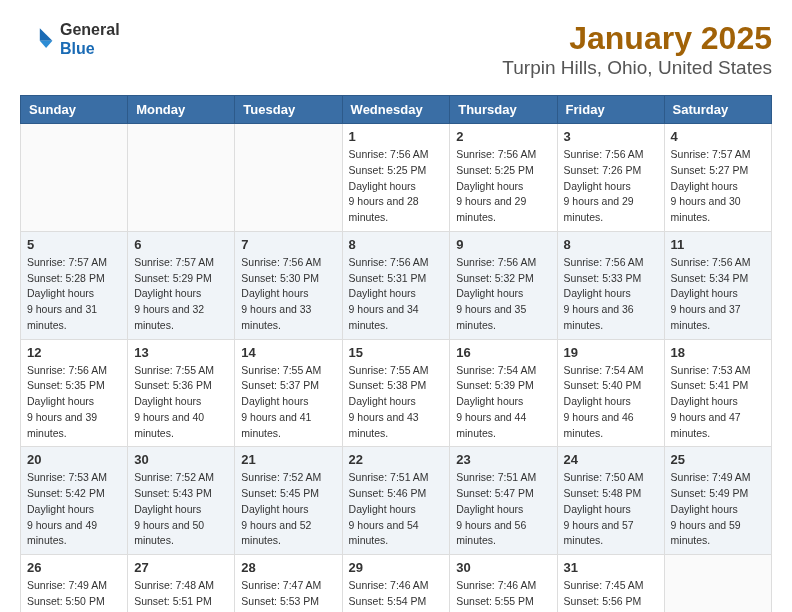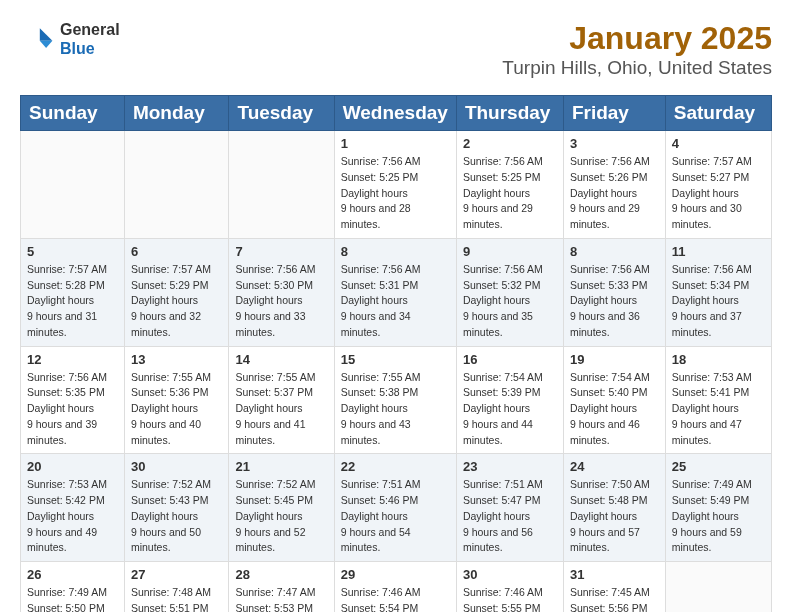--- a/index.html
+++ b/index.html
@@ -47,21 +47,21 @@
       color: #555;
     }
     .calendar {
       width: 100%;
       border-collapse: collapse;
       border: 1px solid #ccc;
     }
     .calendar th {
       background: #3a6ea5;
       color: #fff;
-      font-size: 19px;
+      font-size: 13px;
       font-weight: bold;
       padding: 6px 8px;
       text-align: left;
       border: 1px solid #2d5a8a;
     }
     .calendar td {
       width: 108px;
       vertical-align: top;
       padding: 5px 6px;
       border: 1px solid #ddd;
@@ -146,21 +146,21 @@
           <span>Sunrise: 7:56 AM</span><br>
           <span>Sunset: 5:25 PM</span><br>
           <span>Daylight hours</span><br>
           <span>9 hours and 29 minutes.</span>
         </div>
         </td>
         <td>
         <span class="day-number">3</span>
         <div class="day-info">
           <span>Sunrise: 7:56 AM</span><br>
-          <span>Sunset: 5:26 PM</span><br>
+          <span>Sunset: 7:26 PM</span><br>
           <span>Daylight hours</span><br>
           <span>9 hours and 29 minutes.</span>
         </div>
         </td>
         <td>
         <span class="day-number">4</span>
         <div class="day-info">
           <span>Sunrise: 7:57 AM</span><br>
           <span>Sunset: 5:27 PM</span><br>
           <span>Daylight hours</span><br>

